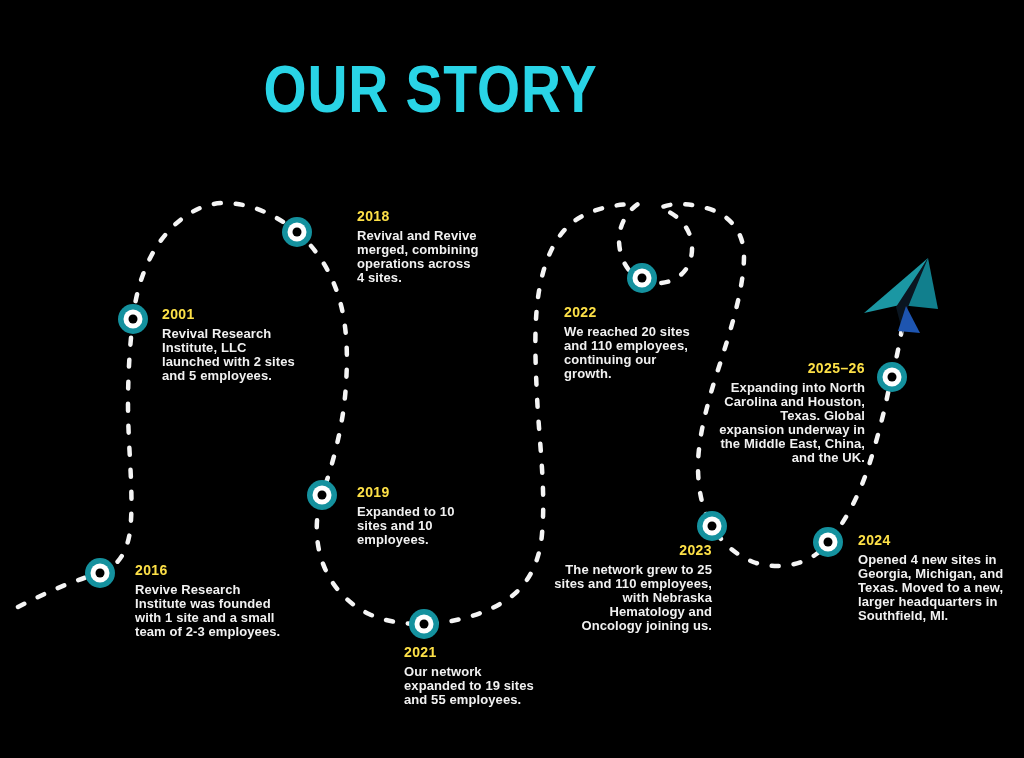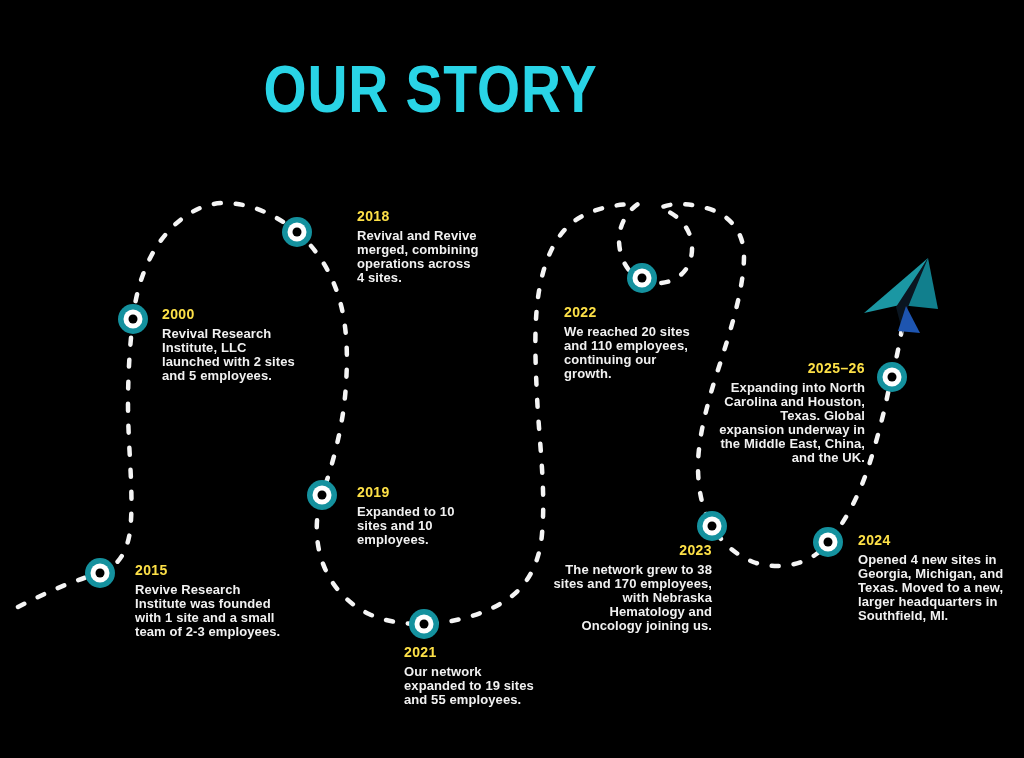--- a/index.html
+++ b/index.html
@@ -135,26 +135,26 @@
 
     <g>
       <polygon points="928,258 864,313 900,305" fill="#1B97A3"></polygon>
       <polygon points="928,258 900,305 938,309" fill="#117F8D"></polygon>
       <polygon points="928,258 896,307 903,334 908,307" fill="#0A1520"></polygon>
       <polygon points="906,306 920,333 898,331" fill="#1E55B0"></polygon>
     </g>
   </svg>
 
   <div class="milestone m-2007">
-    <div class="year">2000</div>
+    <div class="year">2001</div>
     <div class="text">Revival Research Institute, LLC launched with 2 sites and 5 employees.</div>
   </div>
 
   <div class="milestone m-2015">
-    <div class="year">2015</div>
+    <div class="year">2016</div>
     <div class="text">Revive Research Institute was founded with 1 site and a small team of 2-3 employees.</div>
   </div>
 
   <div class="milestone m-2018">
     <div class="year">2018</div>
     <div class="text">Revival and Revive merged, combining operations across 4 sites.</div>
   </div>
 
   <div class="milestone m-2019">
     <div class="year">2019</div>
@@ -166,21 +166,21 @@
     <div class="text">Our network expanded to 19 sites and 55 employees.</div>
   </div>
 
   <div class="milestone m-2022">
     <div class="year">2022</div>
     <div class="text">We reached 20 sites and 110 employees, continuing our growth.</div>
   </div>
 
   <div class="milestone m-2023 align-right">
     <div class="year">2023</div>
-    <div class="text">The network grew to 38 sites and 170 employees, with Nebraska Hematology and Oncology joining us.</div>
+    <div class="text">The network grew to 25 sites and 110 employees, with Nebraska Hematology and Oncology joining us.</div>
   </div>
 
   <div class="milestone m-2024">
     <div class="year">2024</div>
     <div class="text">Opened 4 new sites in Georgia, Michigan, and Texas. Moved to a new, larger headquarters in Southfield, MI.</div>
   </div>
 
   <div class="milestone m-2025 align-right">
     <div class="year">2025–26</div>
     <div class="text">Expanding into North Carolina and Houston, Texas. Global expansion underway in the Middle East, China, and the UK.</div>

